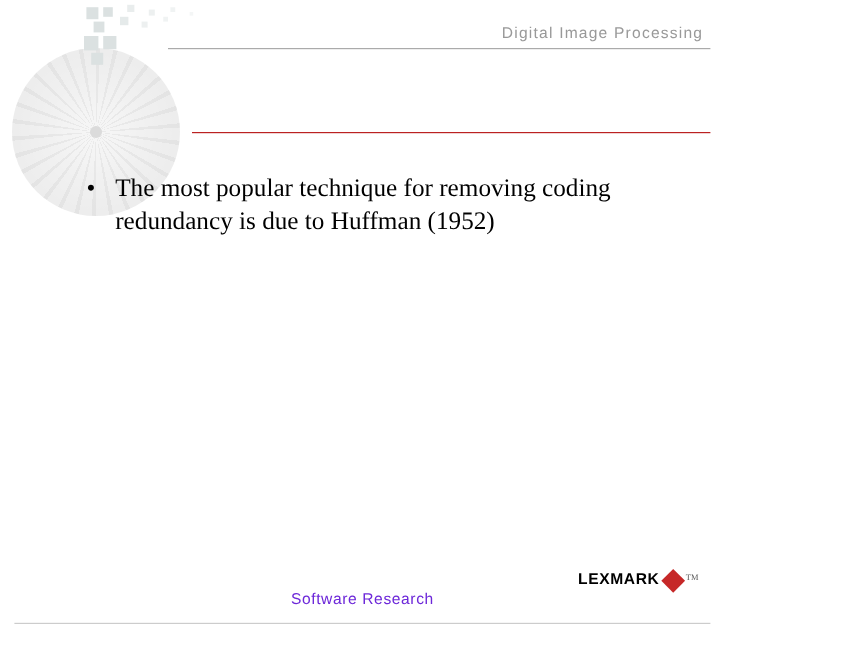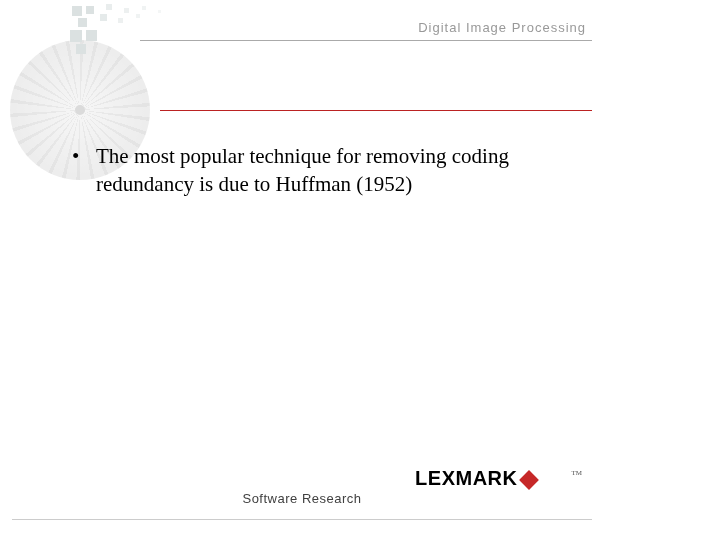--- a/index.html
+++ b/index.html
@@ -14,26 +14,26 @@
   .header-label { position: absolute; top: 20px; right: 18px; font-family: Verdana, Arial, sans-serif; font-size: 13px; color: #999; letter-spacing: 1px; }
   .hr1 { position: absolute; top: 40px; left: 140px; right: 12px; height: 1px; background: #aaa; }
   .title { position: absolute; top: 58px; left: 200px; font-size: 40px; color: #000; font-family: 'Times New Roman', Times, serif; }
   .hr2 { position: absolute; top: 110px; left: 160px; right: 12px; height: 1px; background: #b22; }
   .body { position: absolute; top: 142px; left: 72px; right: 60px; font-size: 21px; line-height: 1.35; color: #000; }
   .body ul { list-style: none; }
   .body li { position: relative; padding-left: 24px; margin-bottom: 52px; }
   .body li::before { content: "•"; position: absolute; left: 0; top: 0; font-size: 21px; }
   em { font-style: italic; }
   .footer { position: absolute; bottom: 24px; left: 0; right: 0; height: 36px; }
-  .footer-label { position: absolute; left: 50%; transform: translateX(-50%); bottom: 10px; font-family: Verdana, Arial, sans-serif; font-size: 13px; color: #404040; letter-spacing: 0.5px; }
+  .footer-label { position: absolute; left: 50%; transform: translateX(-50%); bottom: 10px; font-family: Verdana, Arial, sans-serif; font-size: 13px; color: #6d28d9; letter-spacing: 0.5px; }
   .hr3 { position: absolute; bottom: 20px; left: 12px; right: 12px; height: 1px; background: #ccc; }
   .logo { position: absolute; right: 22px; bottom: 26px; display: flex; align-items: center; gap: 4px; }
-  .logo-text { font-family: Arial, Helvetica, sans-serif; font-weight: 700; font-size: 20px; letter-spacing: 0.5px; color: #000; text-align: right; }
+  .logo-text { font-family: Arial, Helvetica, sans-serif; font-weight: 700; font-size: 13px; letter-spacing: 0.5px; color: #000; text-align: right; }
   .logo-diamond { width: 14px; height: 14px; background: #c62828; transform: rotate(45deg); position: relative; top: 1px; }
-  .logo-tm { font-size: 7px; color: #555; align-self: flex-start; margin-top: 2px; margin-left: 32px; }
+  .logo-tm { font-size: 7px; color: #555; align-self: flex-start; margin-top: 2px; }
 </style>
 </head>
 <body>
 
 <div class="slide">
   <div class="bg-deco">
     <div class="compass"></div>
     <div class="pixels">
       <div class="px" style="top:2px;left:2px;width:10px;height:10px;"></div>
       <div class="px" style="top:2px;left:16px;width:8px;height:8px;"></div>

